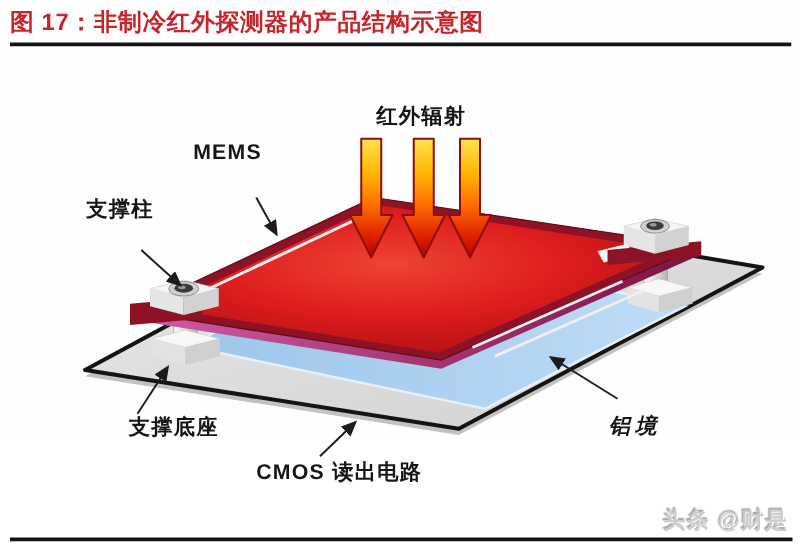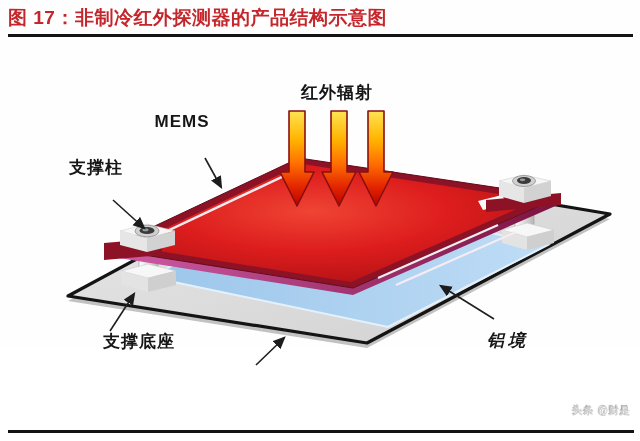--- a/index.html
+++ b/index.html
@@ -9,21 +9,21 @@
   .figure-title{position:absolute;left:8px;top:5px;font-size:19px;font-weight:bold;
        color:#c5262b;letter-spacing:0.5px;white-space:nowrap;}
   .title-rule{position:absolute;left:8px;top:34px;width:625px;height:3px;background:#131313;}
   .bottom-rule{position:absolute;left:8px;top:430px;width:626px;height:3px;background:#131313;}
   .stage{position:absolute;inset:0;}
   svg{position:absolute;left:0;top:0;}
   .lbl{position:absolute;font-weight:bold;color:#161616;font-size:17px;
        letter-spacing:1px;white-space:nowrap;line-height:20px;}
   .lbl-mems{text-align:center;width:82px;}
   .lbl-mirror{letter-spacing:4px;font-style:italic;}
-  .watermark{position:absolute;right:9px;top:404px;font-size:10px;font-weight:bold;
+  .watermark{position:absolute;right:9px;top:404px;font-size:18px;font-weight:bold;
        color:#cccccc;letter-spacing:1px;
        text-shadow:1px 1px 0 #ffffff,-1px -1px 1px #9f9f9f;}
 </style>
 </head>
 <body>
 
 <div class="page">
 
   <div class="figure-title">图 17：非制冷红外探测器的产品结构示意图</div>
   <div class="title-rule"></div>
@@ -136,19 +136,20 @@
     <div class="lbl" style="left:301px;top:83px;">红外辐射</div>
 
     <div class="lbl lbl-mems" style="left:141px;top:112px;">
       <div>MEMS</div>
     </div>
 
     <div class="lbl" style="left:69px;top:158px;">支撑柱</div>
 
     <div class="lbl" style="left:71px;top:332px;margin-left:32px;">支撑底座</div>
 
+    <div class="lbl" style="left:205px;top:368px;">CMOS 读出电路</div>
 
     <div class="lbl lbl-mirror" style="left:487px;top:331px;">铝境</div>
   </div>
 
   <div class="watermark">头条 @财是</div>
   <div class="bottom-rule"></div>
 </div>
 
 </body></html>

